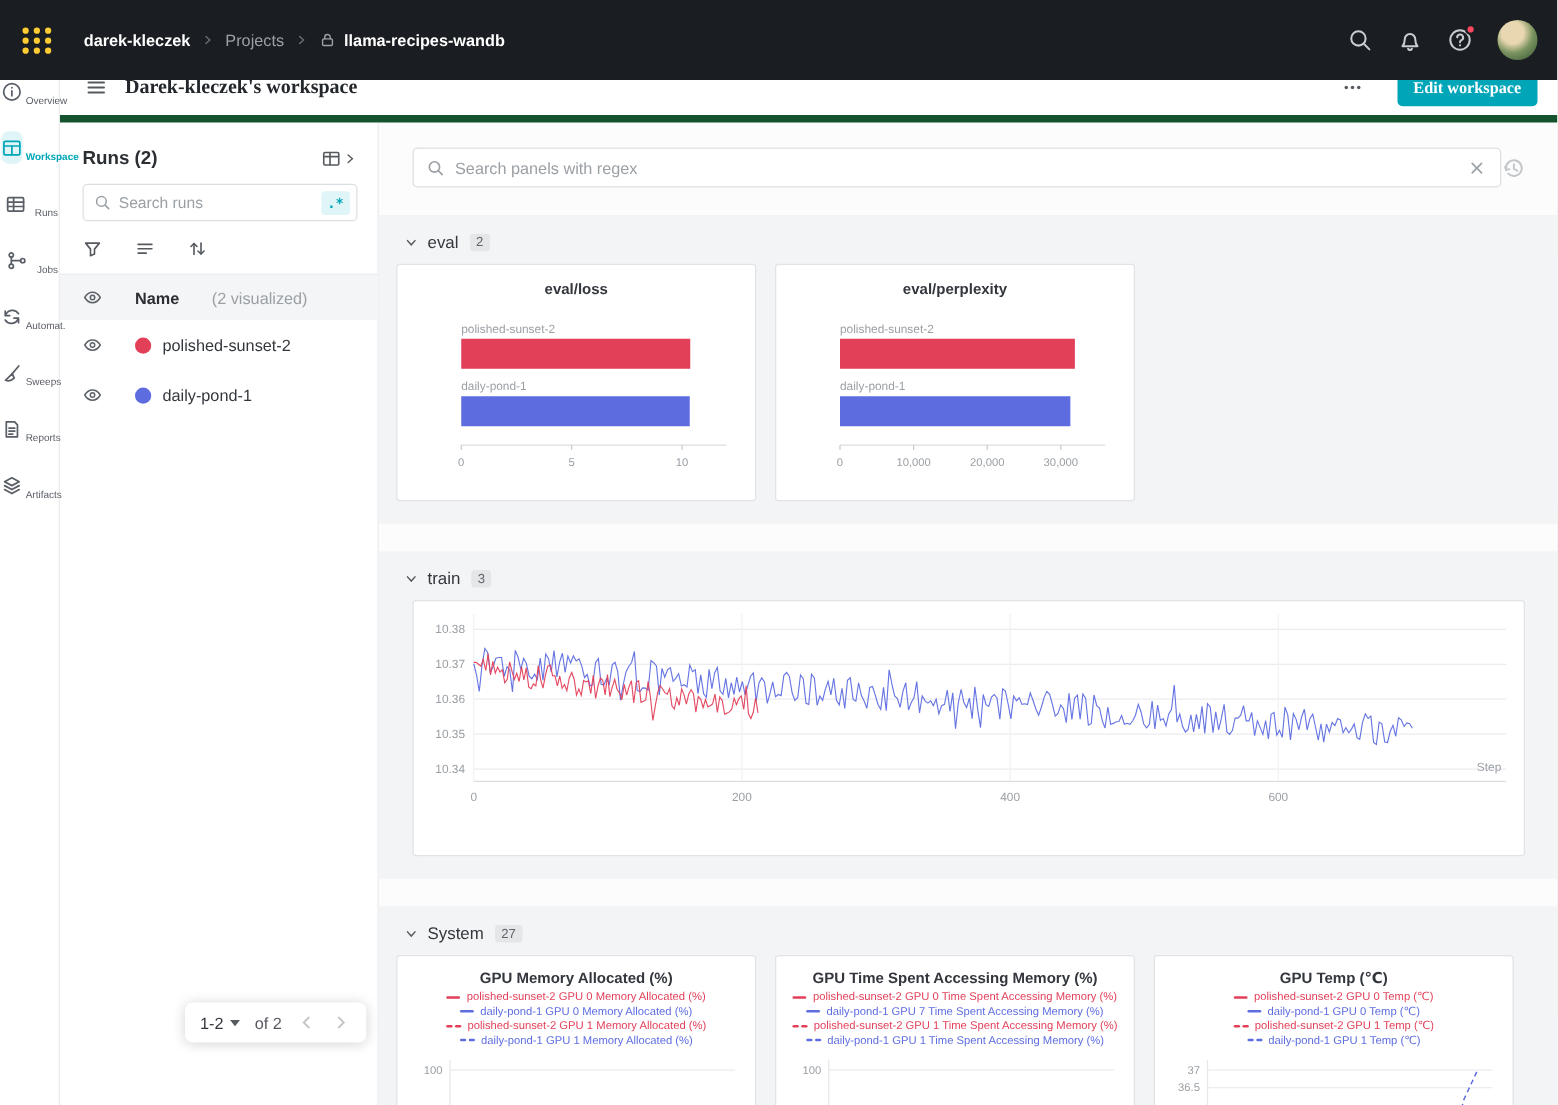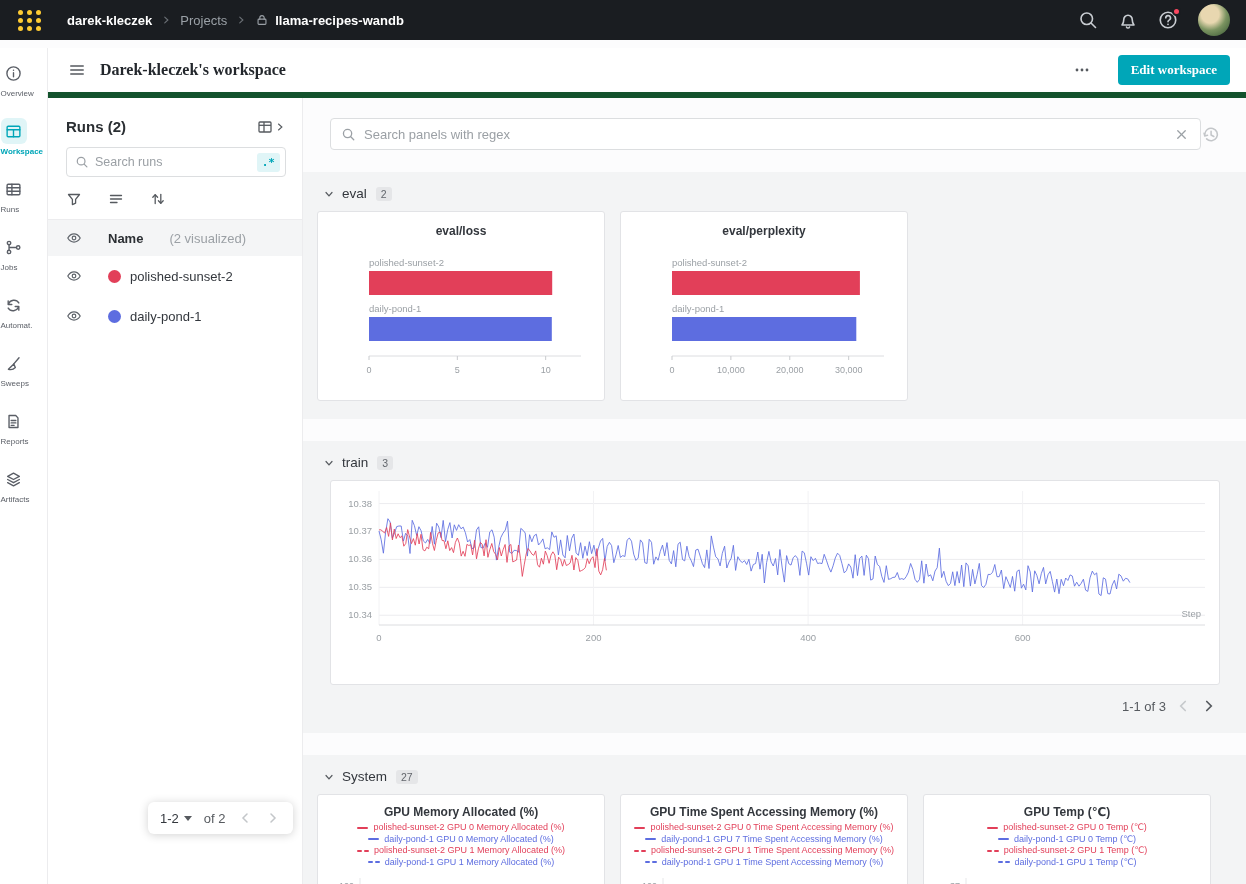--- a/index.html
+++ b/index.html
@@ -7,41 +7,41 @@
   button { font-family:inherit; cursor:pointer; background:none; border:0; padding:0; color:inherit; }
   input { font-family:inherit; }
   svg { display:block; }
 
   .app{
     position:relative; width:1246px; height:884px; overflow:hidden; background:#fcfcfd;
     font-family:"Liberation Sans","DejaVu Sans",sans-serif; color:#33373d;
   }
 
   
-  .topbar{ position:absolute; top:0; left:0; right:0; height:40px; background:var(--navbar,#1a1d21);
+  .topbar{ position:absolute; top:0; left:0; right:0; height:64px; background:var(--navbar,#1a1d21);
     display:flex; align-items:center; padding:0 16px; gap:12px; z-index:10; }
   .logo{ display:grid; grid-template-columns:repeat(3,5px); gap:3px 4px; margin:0 14px 0 2px; }
   .logo i{ width:5px; height:5px; border-radius:50%; background:var(--logo,#ffcc33); }
   .breadcrumb{ display:flex; align-items:center; gap:9px; font-size:13px; color:#fff; }
   .breadcrumb .crumb-strong{ font-weight:700; color:#fff; text-decoration:none; }
   .breadcrumb .crumb-muted{ color:#9aa0a6; text-decoration:none; }
   .bc-sep{ color:#6b7076; }
   .lock{ color:#9aa0a6; margin-right:-3px; }
   .topbar-actions{ margin-left:auto; display:flex; align-items:center; gap:20px; }
   .tb-icon{ position:relative; width:20px; height:20px; color:#c9cdd2; }
   .notif-dot{ position:absolute; top:-3px; right:-3px; width:9px; height:9px; border-radius:50%;
     background:var(--notif,#fb4760); border:2px solid #1a1d21; }
   .avatar{ width:32px; height:32px; border-radius:50%;
     background:radial-gradient(circle at 38% 32%, #e8d7b0 0 30%, #7a9360 55%, #31512f 100%); }
 
   
   .rail{ position:absolute; top:48px; left:0; width:48px; bottom:0; background:#fff;
     border-right:1px solid #ececee; display:flex; flex-direction:column; align-items:center;
     padding-top:12px; gap:19px; z-index:5; }
-  .rail-item{ display:flex; flex-direction:column; align-items:flex-start; gap:3px; width:46px; cursor:pointer; color:#5a5e66; }
+  .rail-item{ display:flex; flex-direction:row; align-items:flex-end; gap:3px; width:46px; cursor:pointer; color:#5a5e66; }
   .rail-icon{ width:26px; height:26px; display:flex; align-items:center; justify-content:center; }
   .rail-label{ font-size:8px; line-height:10px; color:#5a5e66; }
   .rail-item.active .rail-icon{ background:var(--accent-light,#e0f5f7); border-radius:6px; color:var(--accent,#00a6b8); }
   .rail-item.active .rail-label{ color:var(--accent,#00a6b8); font-weight:700; }
 
   
   .ws-header{ position:absolute; top:48px; left:48px; right:0; height:50px; background:#fff;
     border-bottom:6px solid #14532d; display:flex; align-items:center; padding:0 16px 0 20px; gap:14px; z-index:4;font-family:Liberation Serif, serif; }
   .hamburger{ color:#565a5f; width:18px; height:18px; }
   .ws-title{ font-size:16px; font-weight:700; color:#23272c; }
@@ -475,33 +475,20 @@
               <text x="475.09090909090907" y="156" text-anchor="middle" font-size="9.5" fill="#9ba0a5" font-family="Liberation Sans, sans-serif">400</text>
               <line x1="689.6363636363636" y1="6" x2="689.6363636363636" y2="140" stroke="#f2f2f4"></line>
               <text x="689.6363636363636" y="156" text-anchor="middle" font-size="9.5" fill="#9ba0a5" font-family="Liberation Sans, sans-serif">600</text>
               <line x1="46" y1="140" x2="872" y2="140" stroke="#dcdde0"></line>
               <text x="868" y="132" text-anchor="end" font-size="9.5" fill="#9ba0a5" font-family="Liberation Sans, sans-serif">Step</text>
               <path d="M46.0 46.0L48.2 54.8L50.4 68.2L52.6 47.3L54.9 33.7L57.1 37.0L59.3 53.1L61.5 48.1L63.7 41.6L65.9 41.0L68.2 41.0L70.4 56.1L72.6 48.3L74.8 50.9L77.0 68.5L79.2 35.3L81.4 40.6L83.7 50.5L85.9 41.7L88.1 45.8L90.3 55.9L92.5 58.0L94.7 54.4L96.9 58.5L99.2 41.5L101.4 59.2L103.6 38.2L105.8 42.0L108.0 52.6L110.2 35.4L112.5 56.6L114.7 44.7L116.9 37.6L119.1 53.0L121.3 39.8L123.5 45.4L125.7 39.7L128.0 43.8L130.2 42.1L132.4 47.7L134.6 57.0L136.8 54.6L139.0 63.7L141.2 62.7L143.5 44.9L145.7 41.8L147.9 62.5L150.1 63.0L152.3 57.9L154.5 62.3L156.8 46.9L159.0 44.8L161.2 52.2L163.4 75.1L165.6 62.6L167.8 52.6L170.0 48.2L172.3 45.0L174.5 36.2L176.7 67.2L178.9 68.4L181.1 65.3L183.3 65.5L185.5 67.2L187.8 43.4L190.0 45.2L192.2 48.0L194.4 71.1L196.6 49.7L198.8 56.8L201.1 50.7L203.3 49.2L205.5 60.0L207.7 57.5L209.9 53.9L212.1 63.8L214.3 62.8L216.6 64.6L218.8 46.9L221.0 52.3L223.2 50.8L225.4 69.9L227.6 54.9L229.9 70.0L232.1 72.8L234.3 50.5L236.5 65.9L238.7 53.3L240.9 49.0L243.1 67.8L245.4 70.4L247.6 57.7L249.8 73.3L252.0 61.2L254.2 70.6L256.4 56.7L258.6 68.6L260.9 60.2L263.1 70.9L265.3 63.3L267.5 56.0L269.7 53.4L271.9 76.0L274.2 61.4L276.4 57.3L278.6 60.6L280.8 77.7L283.0 69.8L285.2 60.5L287.4 72.4L289.7 70.6L291.9 71.5L294.1 55.2L296.3 53.0L298.5 56.2L300.7 69.2L302.9 75.4L305.2 73.0L307.4 54.9L309.6 57.9L311.8 77.6L314.0 78.5L316.2 54.3L318.5 57.3L320.7 79.2L322.9 71.9L325.1 75.3L327.3 66.3L329.5 60.1L331.7 70.9L334.0 57.6L336.2 75.3L338.4 78.9L340.6 65.6L342.8 81.8L345.0 59.2L347.2 57.2L349.5 74.5L351.7 75.9L353.9 61.2L356.1 71.5L358.3 75.8L360.5 81.6L362.8 65.0L365.0 64.2L367.2 71.1L369.4 78.6L371.6 82.6L373.8 64.9L376.0 83.5L378.3 50.9L380.5 62.1L382.7 71.7L384.9 73.8L387.1 80.9L389.3 68.3L391.6 61.2L393.8 83.0L396.0 77.0L398.2 73.3L400.4 60.3L402.6 85.4L404.8 71.7L407.1 75.7L409.3 77.5L411.5 75.6L413.7 79.5L415.9 74.3L418.1 86.1L420.3 79.5L422.6 78.5L424.8 67.0L427.0 84.2L429.2 69.3L431.4 98.0L433.6 77.6L435.9 66.4L438.1 77.0L440.3 81.0L442.5 73.5L444.7 89.9L446.9 64.5L449.1 82.1L451.4 97.1L453.6 70.6L455.8 78.7L458.0 80.1L460.2 72.7L462.4 70.6L464.6 73.4L466.9 90.4L469.1 66.1L471.3 67.8L473.5 78.2L475.7 90.1L477.9 71.7L480.2 75.6L482.4 73.3L484.6 78.5L486.8 78.0L489.0 78.6L491.2 69.3L493.4 75.2L495.7 82.2L497.9 87.1L500.1 80.8L502.3 72.9L504.5 68.2L506.7 70.4L508.9 78.4L511.2 87.9L513.4 85.7L515.6 78.9L517.8 82.0L520.0 93.2L522.2 69.7L524.5 90.6L526.7 73.5L528.9 71.1L531.1 90.4L533.3 70.2L535.5 73.7L537.7 95.1L540.0 93.9L542.2 71.0L544.4 79.5L546.6 81.4L548.8 91.5L551.0 97.4L553.3 80.7L555.5 94.4L557.7 93.7L559.9 92.4L562.1 92.2L564.3 87.5L566.5 94.4L568.8 93.6L571.0 94.5L573.2 91.6L575.4 87.2L577.6 78.5L579.8 84.4L582.0 94.3L584.3 97.3L586.5 94.4L588.7 75.8L590.9 98.2L593.1 79.0L595.3 91.3L597.6 89.8L599.8 95.8L602.0 86.1L604.2 82.7L606.4 63.1L608.6 92.6L610.8 86.3L613.1 96.3L615.3 100.6L617.5 98.5L619.7 86.8L621.9 100.6L624.1 86.5L626.3 98.1L628.6 80.0L630.8 101.7L633.0 77.9L635.2 80.8L637.4 101.1L639.6 84.4L641.9 98.9L644.1 89.7L646.3 78.4L648.5 100.6L650.7 102.5L652.9 99.4L655.1 89.4L657.4 89.5L659.6 87.2L661.8 79.5L664.0 91.7L666.2 91.7L668.4 85.0L670.7 103.6L672.9 91.7L675.1 96.9L677.3 102.5L679.5 91.4L681.7 106.2L683.9 86.5L686.2 84.9L688.4 103.2L690.6 99.2L692.8 104.9L695.0 80.7L697.2 86.9L699.4 107.0L701.7 85.8L703.9 90.5L706.1 98.8L708.3 88.6L710.5 82.4L712.7 98.9L715.0 89.7L717.2 86.4L719.4 96.6L721.6 107.1L723.8 94.0L726.0 108.7L728.2 94.3L730.5 100.7L732.7 93.0L734.9 95.5L737.1 89.9L739.3 91.0L741.5 101.2L743.7 97.2L746.0 101.2L748.2 98.3L750.4 94.2L752.6 105.1L754.8 106.4L757.0 92.9L759.3 86.1L761.5 89.8L763.7 87.9L765.9 109.0L768.1 110.6L770.3 92.8L772.5 94.1L774.8 108.6L777.0 109.0L779.2 100.0L781.4 95.3L783.6 104.0L785.8 89.2L788.0 90.9L790.3 96.2L792.5 93.3L794.7 93.9L796.9 97.6" fill="none" stroke="#5d6de0" stroke-width="0.9" opacity="0.95"></path>
               <path d="M46.0 44.9L47.9 44.8L49.8 46.4L51.7 48.0L53.6 42.5L55.6 51.4L57.5 37.9L59.4 54.9L61.3 44.1L63.2 53.5L65.1 48.8L67.0 52.7L68.9 50.9L70.8 61.2L72.8 58.4L74.7 44.6L76.6 52.0L78.5 58.6L80.4 53.6L82.3 60.2L84.2 48.5L86.1 59.0L88.0 49.3L90.0 64.7L91.9 65.9L93.8 62.2L95.7 63.8L97.6 47.4L99.5 58.5L101.4 65.5L103.3 55.3L105.2 47.9L107.2 47.1L109.1 55.5L111.0 55.7L112.9 63.7L114.8 55.8L116.7 65.6L118.6 62.6L120.5 67.6L122.4 57.4L124.4 53.0L126.3 58.2L128.2 71.1L130.1 66.3L132.0 71.3L133.9 59.4L135.8 60.5L137.7 59.7L139.6 69.9L141.6 55.2L143.5 73.8L145.4 63.8L147.3 57.4L149.2 59.2L151.1 70.9L153.0 54.7L154.9 72.3L156.8 64.7L158.8 58.5L160.7 66.6L162.6 69.3L164.5 74.8L166.4 62.5L168.3 71.0L170.2 64.5L172.1 59.5L174.0 77.4L176.0 60.8L177.9 59.5L179.8 76.9L181.7 76.0L183.6 75.0L185.5 60.0L187.4 73.2L189.3 91.4L191.2 79.9L193.2 68.9L195.1 63.5L197.0 66.0L198.9 69.1L200.8 70.3L202.7 65.9L204.6 79.8L206.5 82.2L208.4 73.2L210.4 79.2L212.3 66.1L214.2 70.7L216.1 78.3L218.0 70.1L219.9 66.8L221.8 70.0L223.7 84.7L225.6 72.2L227.6 74.4L229.5 81.2L231.4 74.6L233.3 80.5L235.2 79.6L237.1 78.1L239.0 70.3L240.9 85.0L242.8 72.6L244.8 75.4L246.7 86.4L248.6 85.5L250.5 84.5L252.4 82.4L254.3 73.6L256.2 78.7L258.1 73.8L260.0 71.7L262.0 82.6L263.9 63.6L265.8 86.1L267.7 89.9L269.6 84.8L271.5 73.4L273.4 85.3" fill="none" stroke="#e23f59" stroke-width="0.9" opacity="0.95"></path>
             </svg>
           </div>
       </div>
-      <div class="train-pagination">
-        <span>1-1 of 3</span>
-        <button class="chev-prev">
-            <svg width="18" height="18" viewBox="0 0 16 16" fill="none" stroke="currentColor" stroke-width="1.5" stroke-linecap="round">
-              <polyline points="10 4 6 8 10 12"></polyline>
-            </svg>
-          </button>
-        <button class="chev-next">
-            <svg width="18" height="18" viewBox="0 0 16 16" fill="none" stroke="currentColor" stroke-width="1.5" stroke-linecap="round">
-              <polyline points="6 4 10 8 6 12"></polyline>
-            </svg>
-          </button>
-      </div>
     </section>
 
     <section class="panel-section">
       <div class="section-head">
         <svg width="12" height="12" viewBox="0 0 16 16" fill="none" stroke="currentColor" stroke-width="1.6" stroke-linecap="round">
             <polyline points="4 6 8 10.5 12 6"></polyline>
           </svg>
         <span class="sec-name">System</span>
         <span class="sec-count">27</span>
       </div>

